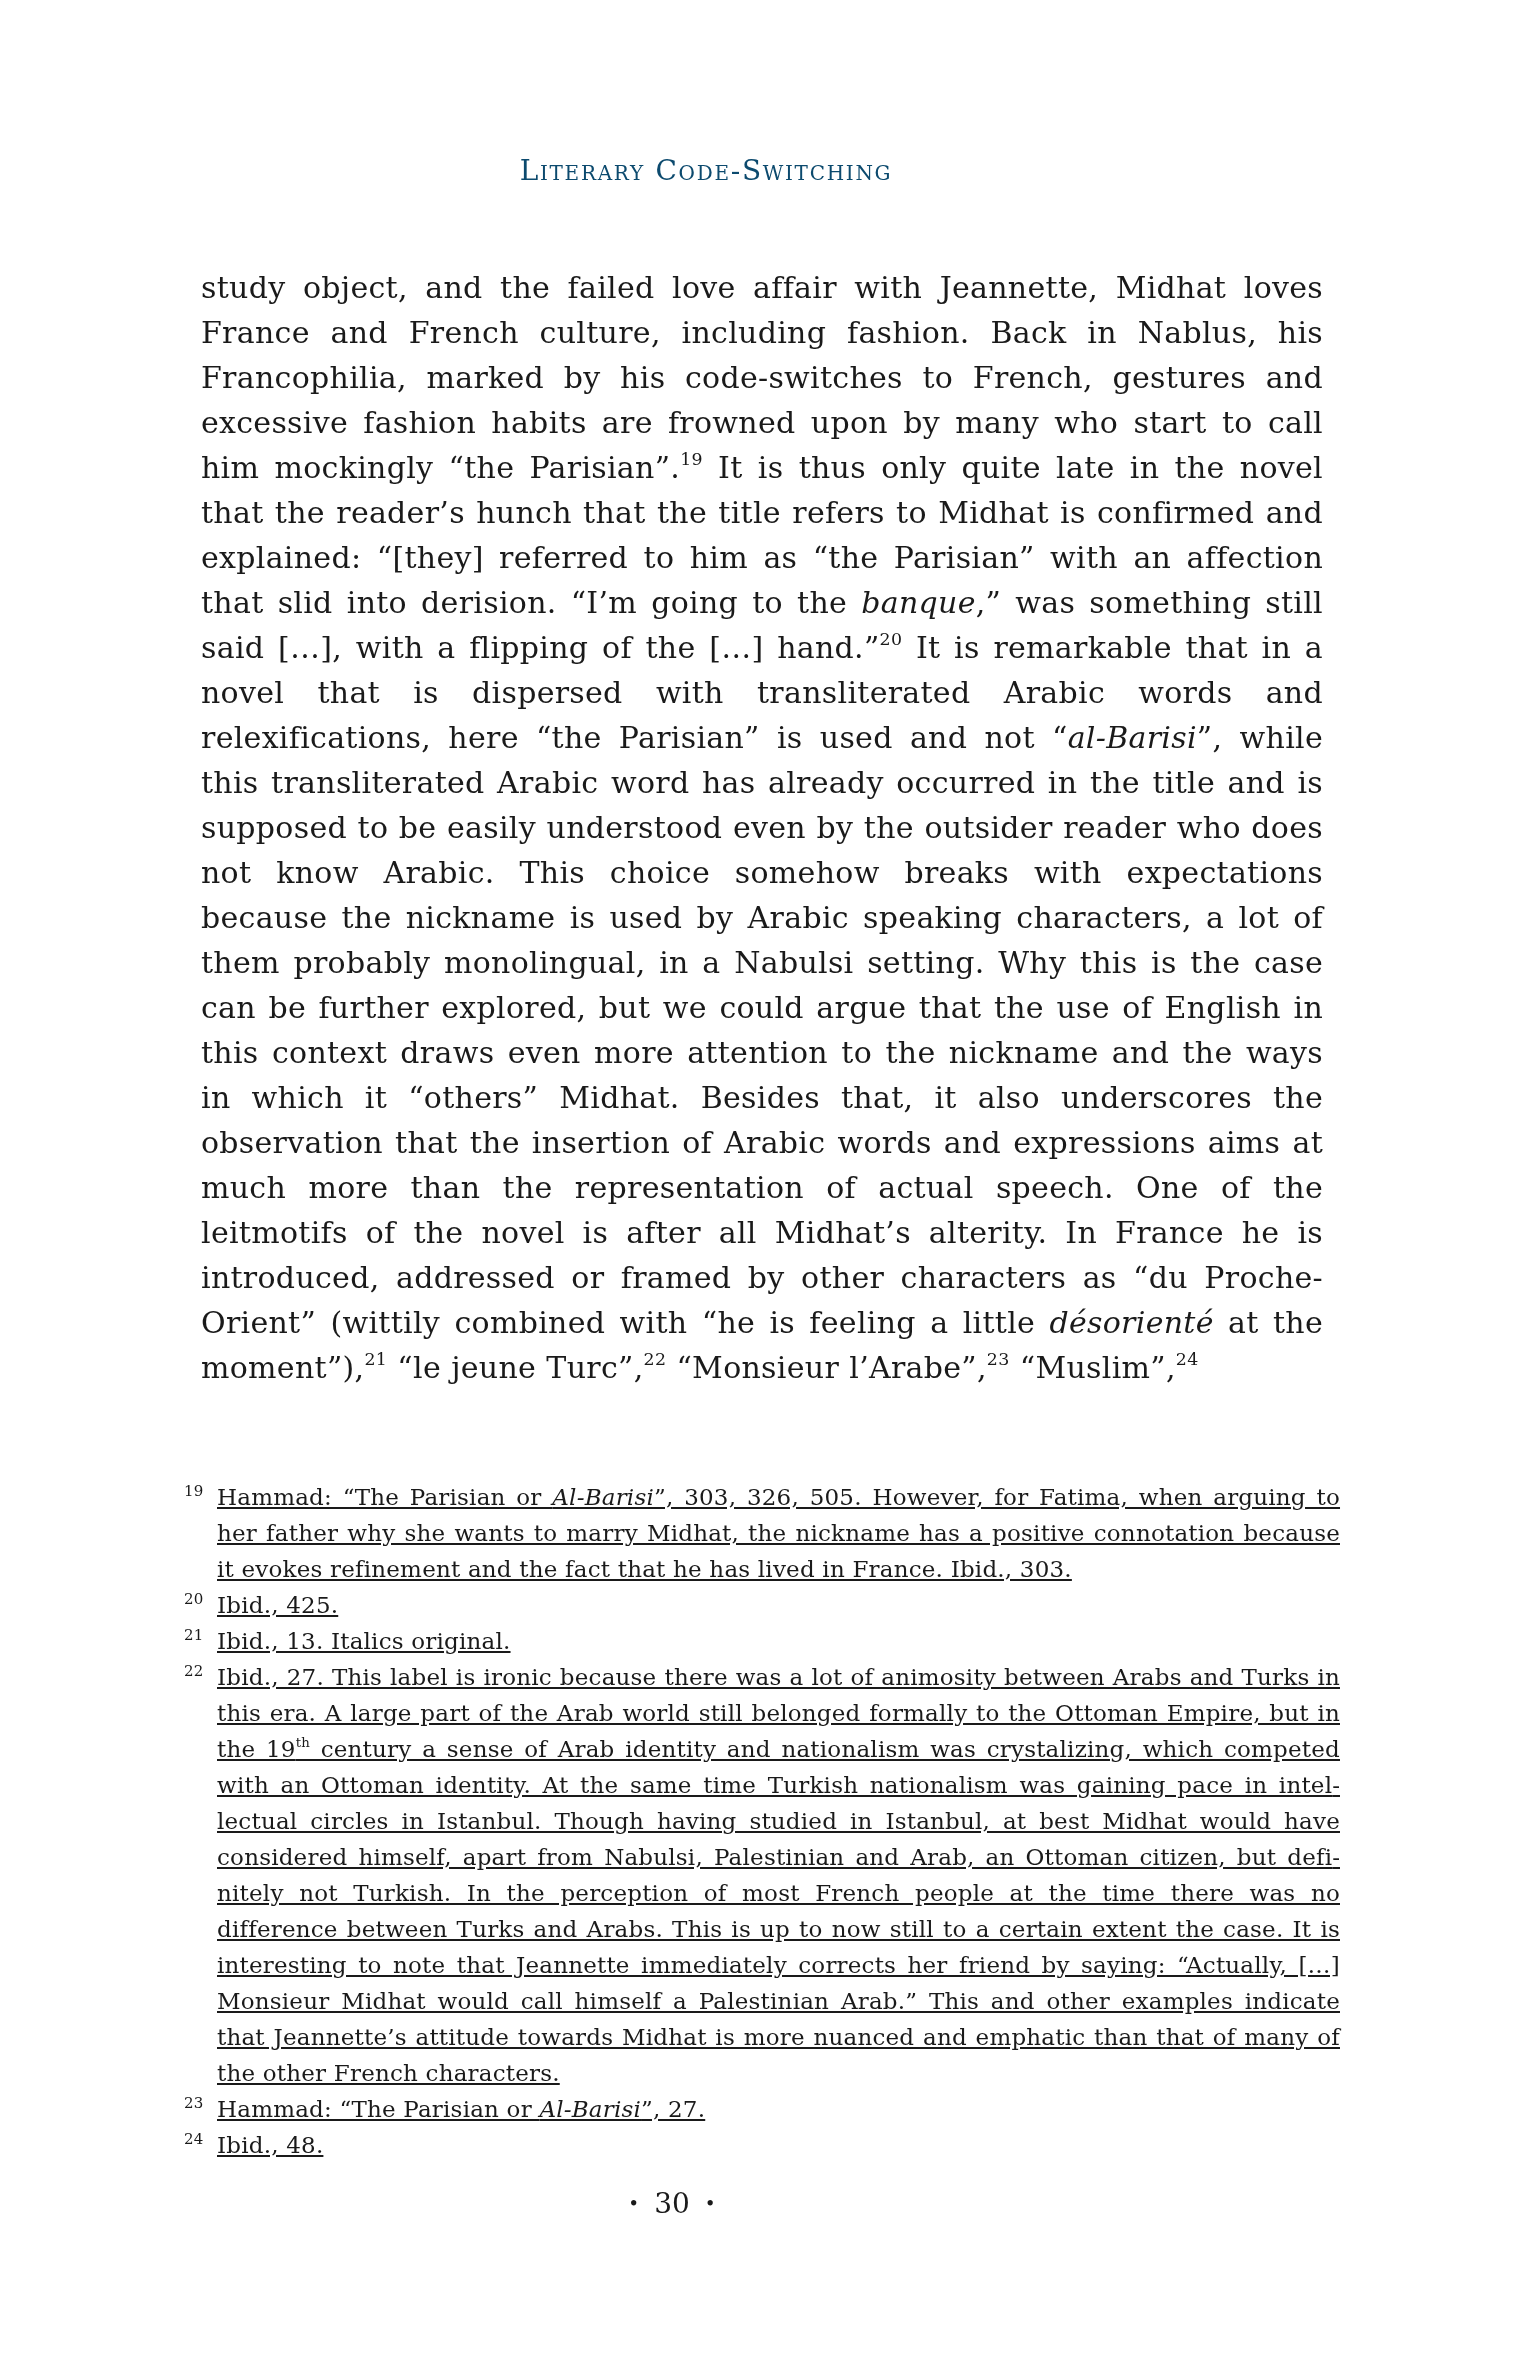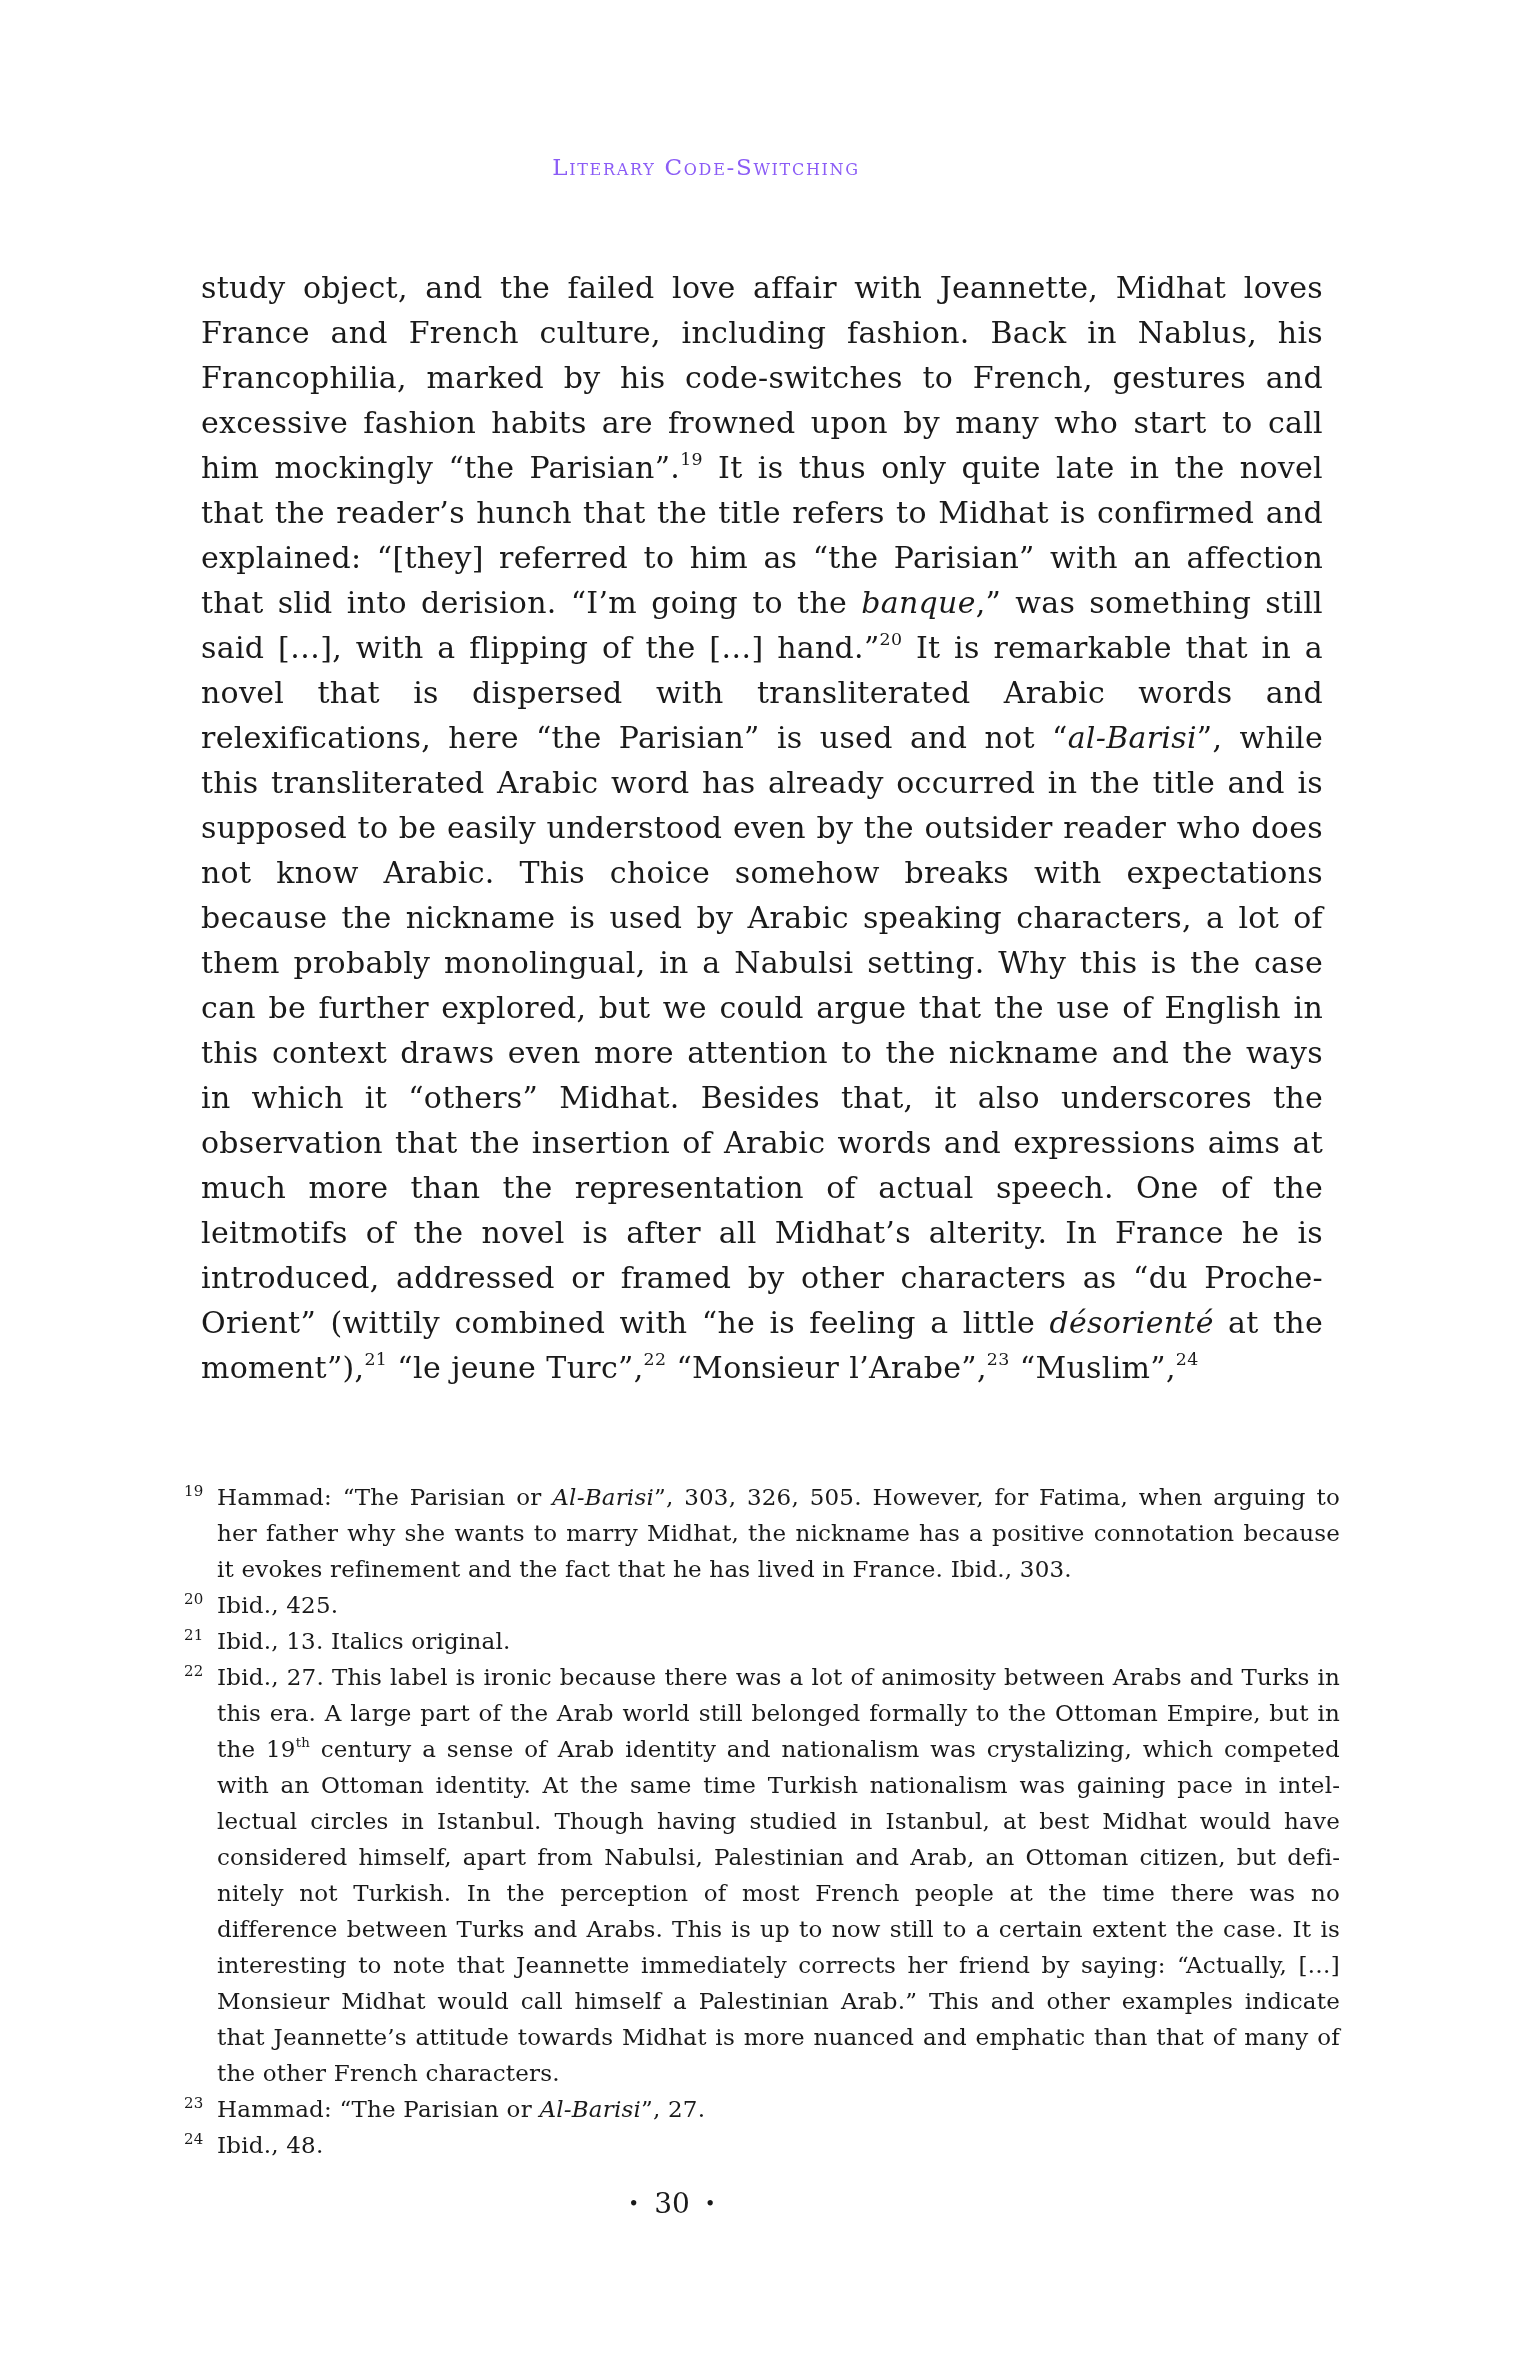--- a/index.html
+++ b/index.html
@@ -1,29 +1,29 @@
 <!DOCTYPE html>
 <html style="font-size:13.4px"><head>
 <meta charset="utf-8">
 <style>
   html, body { margin: 0; padding: 0; background: #ffffff; }
   body { width: 1536px; height: 2377px; position: relative; overflow: hidden;
          font-family: "DejaVu Serif", serif; color: #1a1a1a; }
   .running-head { position: absolute; top: 154px; left: 0; width: 1412px; text-align: center;
-                  font-variant: small-caps; font-size: 23px; letter-spacing: 1.7px; color: #8b5cf6; }
+                  font-variant: small-caps; font-size: 28px; letter-spacing: 1.7px; color: #0c4a6e; }
   .body-text { position: absolute; top: 248px; left: 184px; width: 1156px;
                font-size: 30px; line-height: 45px; text-align: justify; letter-spacing: 0.3px;
                word-spacing: 0.4px; hyphens: manual; }
   .body-text p { margin: 17px; }
   sup { font-size: 0.58em; line-height: 0; vertical-align: 0.75em; }
   .footnotes { position: absolute; top: 1479px; left: 184px; width: 1156px;
                font-size: 23px; line-height: 36px; }
   .fn { position: relative; padding-left: 33px; text-align: justify; letter-spacing: 0.2px; }
   .fn-num { position: absolute; left: 0; top: -5.9px; font-size: 15px; }
-  .fn-text { display: block; }
+  .fn-text { display: block; text-decoration: underline; }
   .page-number { position: absolute; top: 2187px; left: 0; width: 1344px; text-align: center;
                  font-size: 28px; color: #1a1a1a; }
   .bullet { display: inline-block; margin: 0 15px; font-size: 18.4px; vertical-align: 3.4px; }
   em { font-style: italic; }
 </style>
 </head>
 <body>
 
 <div class="running-head">Literary Code-Switching</div>
 

